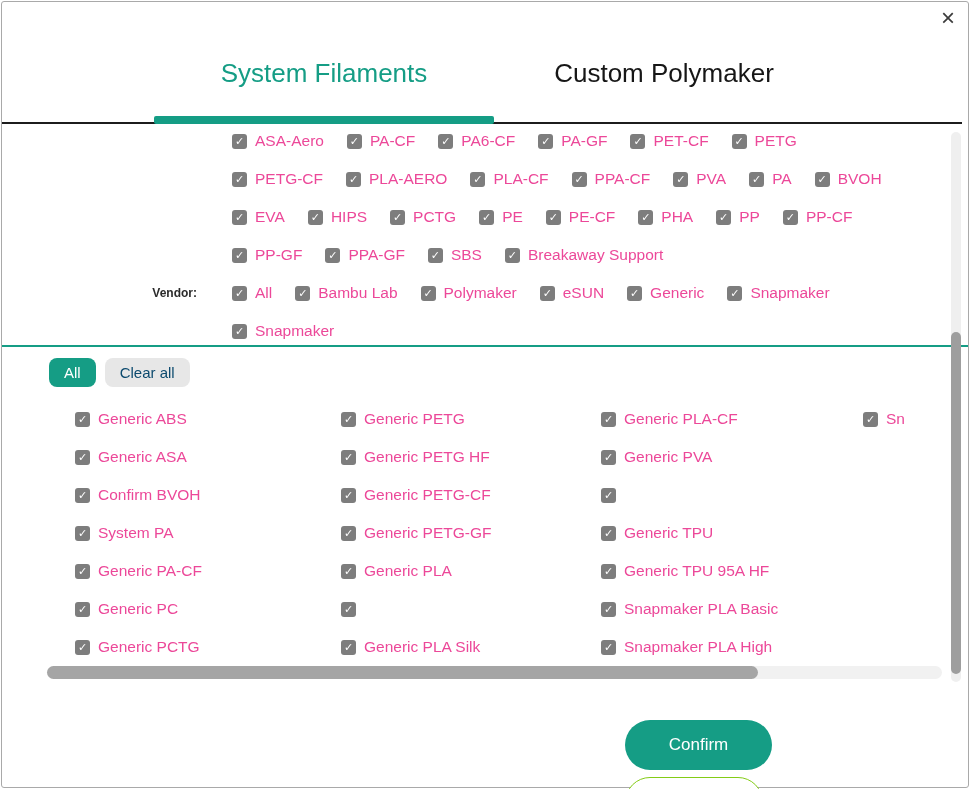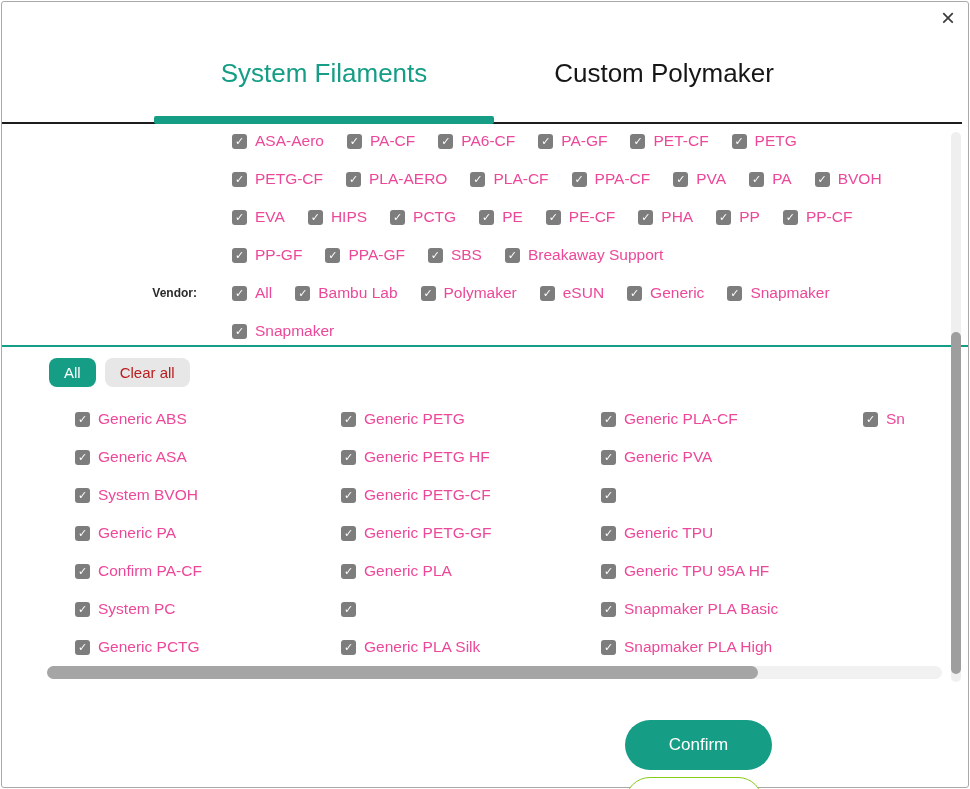--- a/index.html
+++ b/index.html
@@ -21,21 +21,21 @@
   .cb-item{display:flex;align-items:center;gap:8px;cursor:pointer;white-space:nowrap;}
   .cb{width:15px;height:15px;background:#7d7d7d;border-radius:3px;color:#fff;font-size:11px;font-weight:bold;
       display:flex;align-items:center;justify-content:center;line-height:15px;flex-shrink:0;}
   .cb-text{font-size:15.5px;color:#ec4899;}
   .divider-teal{position:absolute;top:343px;left:0;right:0;border-top:2px solid var(--accent);}
   
   .quick-actions{position:absolute;top:356px;left:47px;display:flex;gap:9px;}
   .quick-actions button{border:none;border-radius:8px;font-size:15px;height:29px;padding:0 15px;cursor:pointer;
       font-family:inherit;}
   .btn-all{background:var(--accent);color:#fff;}
-  .btn-clear{background:#e7e7e7;color:#b91c1c;}
+  .btn-clear{background:#e7e7e7;color:#0c4a6e;}
   
   .grid{position:absolute;top:398px;left:0;width:950px;height:266px;overflow:hidden;display:flex;
         padding-left:73px;box-sizing:border-box;}
   .grid .col{flex-shrink:0;}
   .grid .col:nth-child(1){width:266px;}
   .grid .col:nth-child(2){width:260px;}
   .grid .col:nth-child(3){width:262px;}
   .grid .col:nth-child(4){width:220px;}
   .grid .cb-item{height:38px;}
   
@@ -235,33 +235,33 @@
         <label class="cb-item">
           <span class="cb">✓</span>
           <span class="cb-text">Generic ABS</span>
         </label>
         <label class="cb-item">
           <span class="cb">✓</span>
           <span class="cb-text">Generic ASA</span>
         </label>
         <label class="cb-item">
           <span class="cb">✓</span>
-          <span class="cb-text">System BVOH</span>
-        </label>
-        <label class="cb-item">
-          <span class="cb">✓</span>
-          <span class="cb-text">Generic PA</span>
-        </label>
-        <label class="cb-item">
-          <span class="cb">✓</span>
-          <span class="cb-text">Confirm PA-CF</span>
-        </label>
-        <label class="cb-item">
-          <span class="cb">✓</span>
-          <span class="cb-text">System PC</span>
+          <span class="cb-text">Confirm BVOH</span>
+        </label>
+        <label class="cb-item">
+          <span class="cb">✓</span>
+          <span class="cb-text">System PA</span>
+        </label>
+        <label class="cb-item">
+          <span class="cb">✓</span>
+          <span class="cb-text">Generic PA-CF</span>
+        </label>
+        <label class="cb-item">
+          <span class="cb">✓</span>
+          <span class="cb-text">Generic PC</span>
         </label>
         <label class="cb-item">
           <span class="cb">✓</span>
           <span class="cb-text">Generic PCTG</span>
         </label>
       </div>
       <div class="col">
         <label class="cb-item">
           <span class="cb">✓</span>
           <span class="cb-text">Generic PETG</span>

